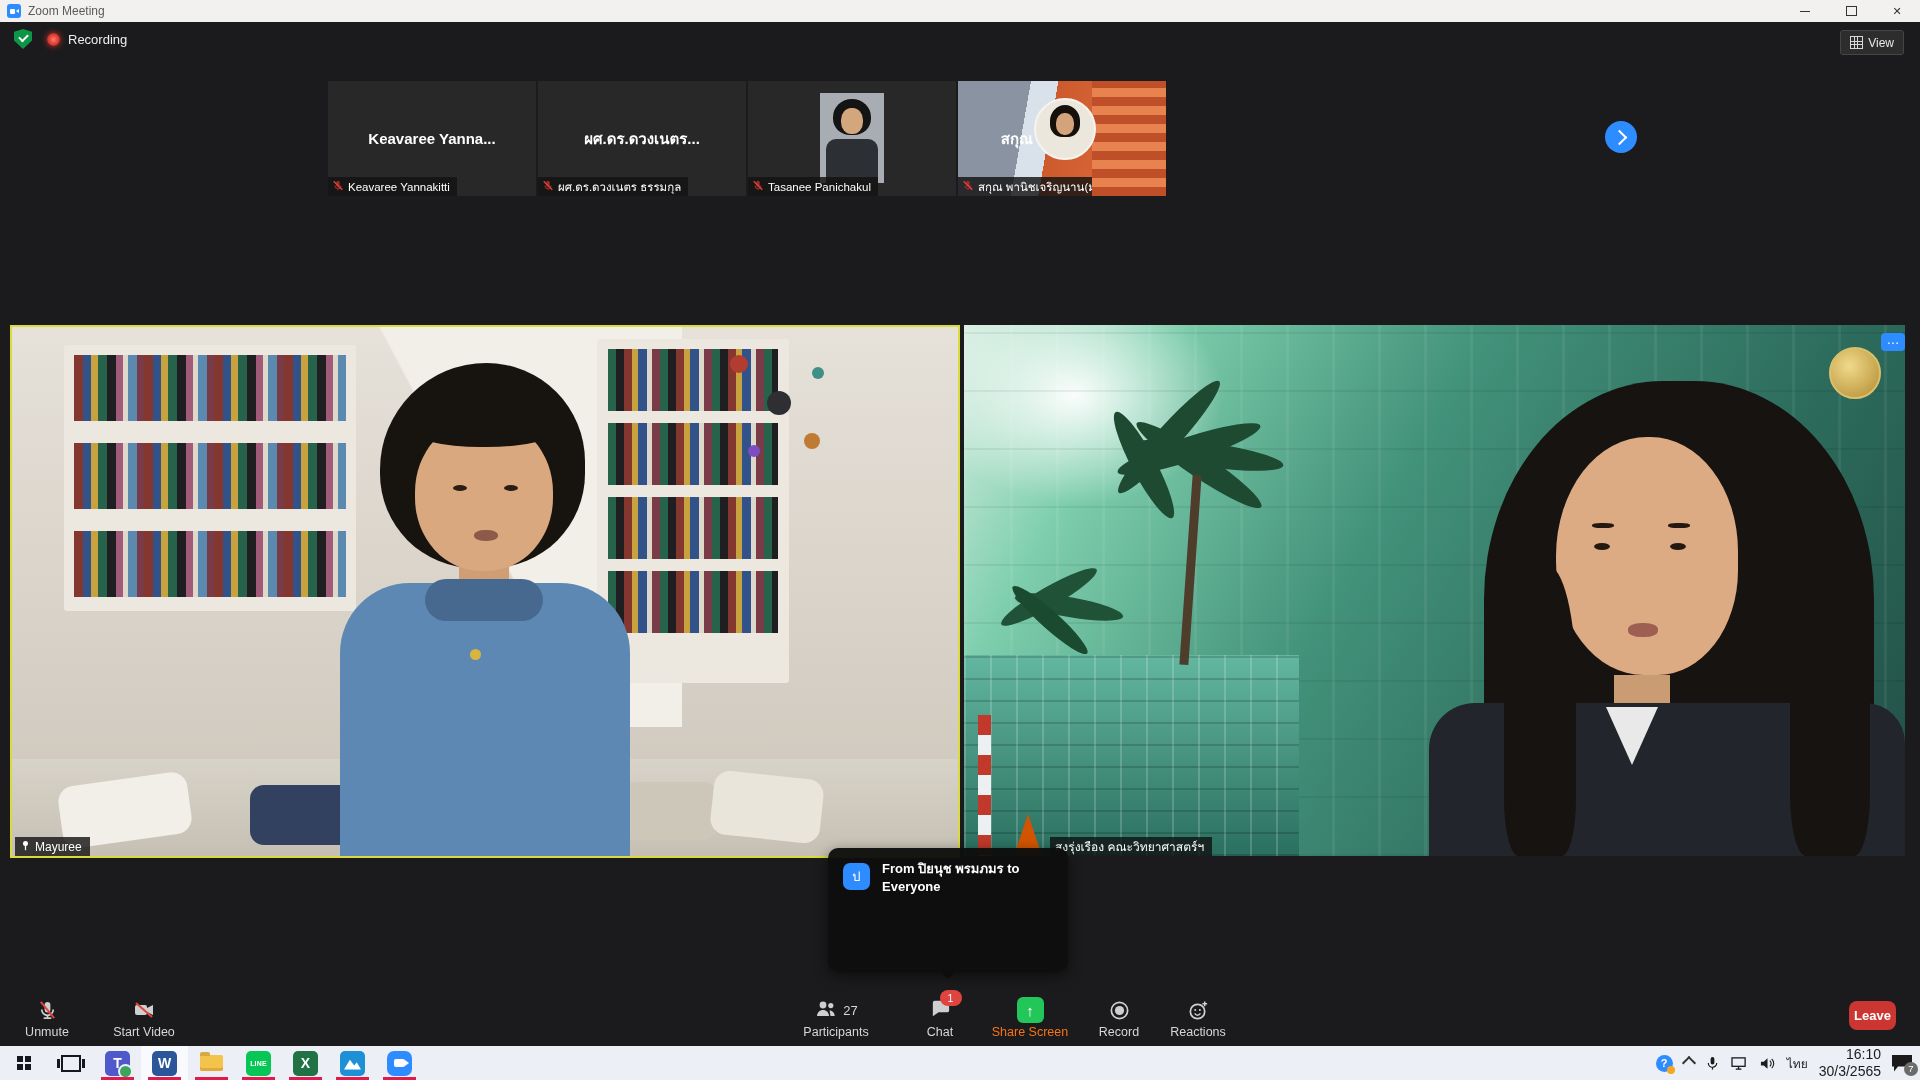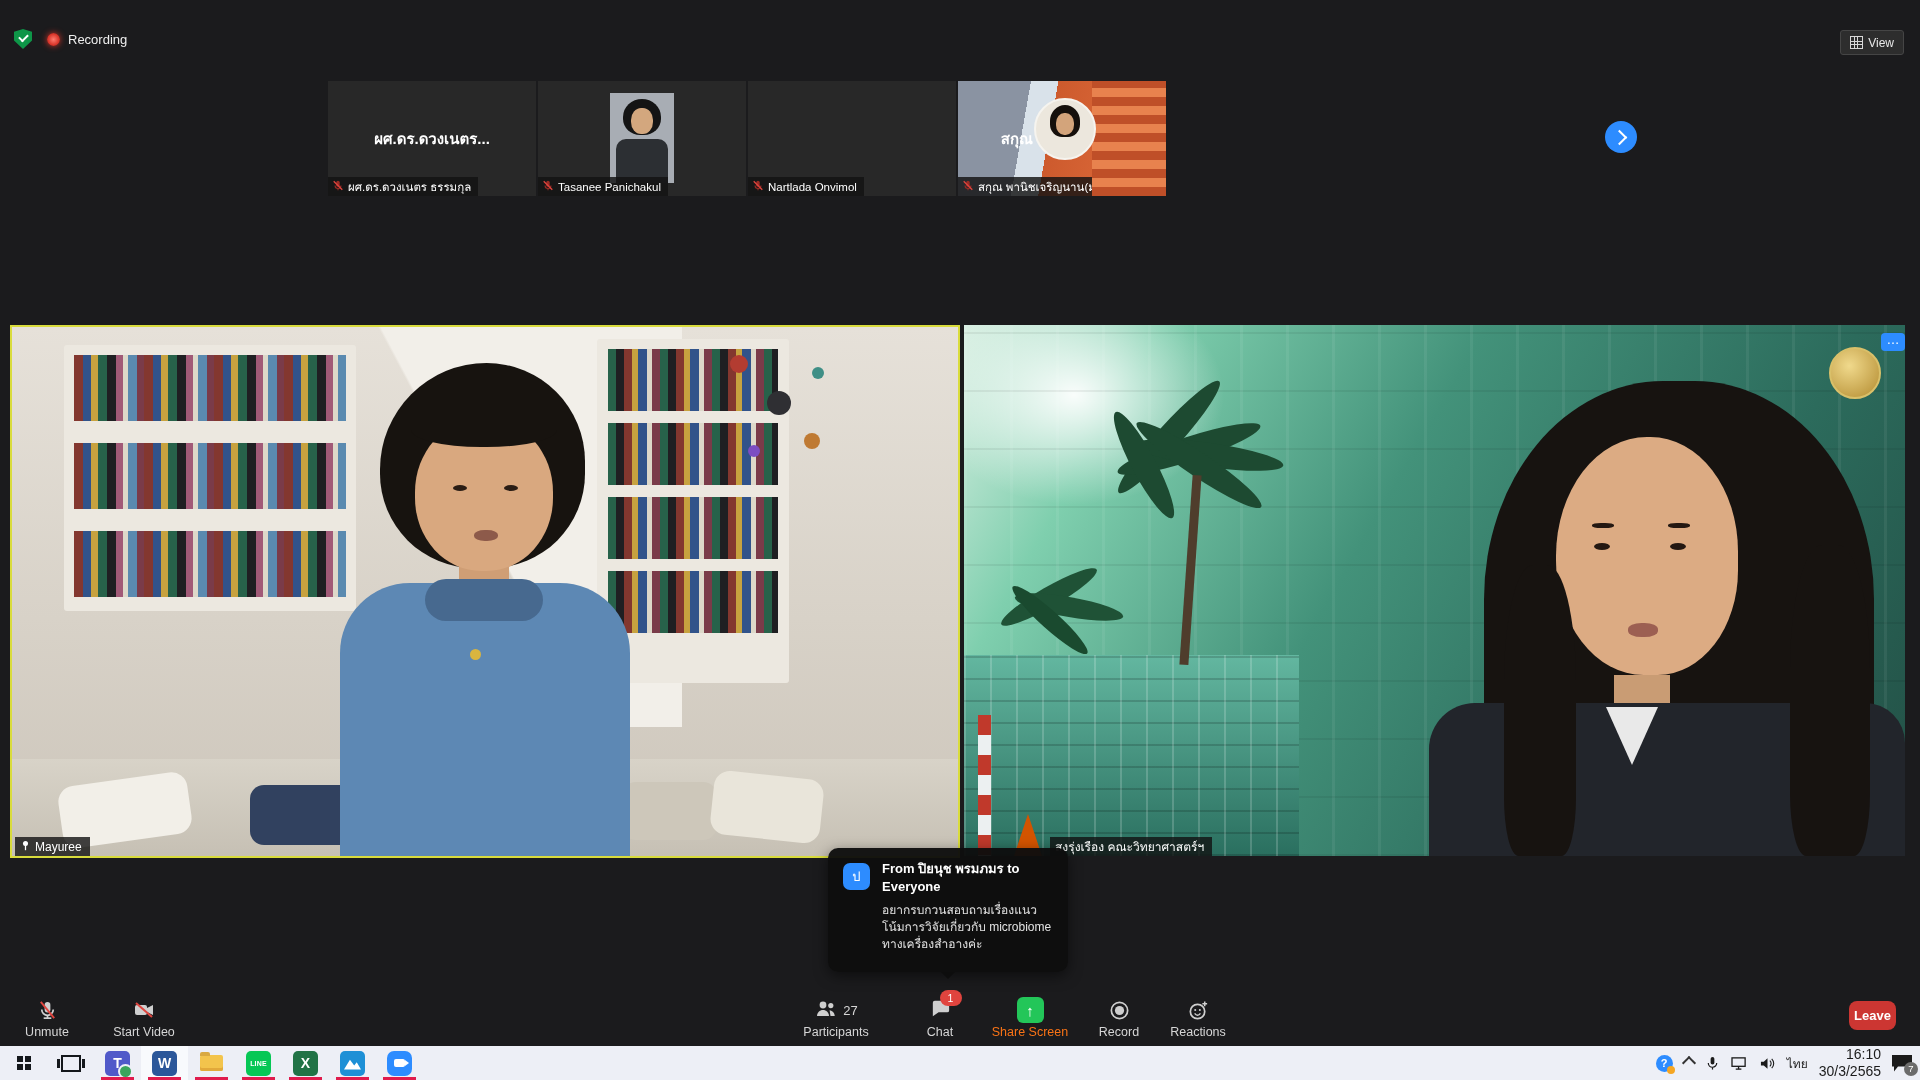--- a/index.html
+++ b/index.html
@@ -183,30 +183,64 @@
   .clock{font-size:14px;text-align:right;line-height:1.2;}
   .notif{position:relative;width:20px;height:17px;}
   .notif .nbody{position:absolute;inset:0;background:#1b1b1b;clip-path:polygon(0 0,100% 0,100% 70%,30% 70%,10% 100%,10% 70%,0 70%);}
   .notif .nbadge{position:absolute;right:-6px;bottom:-4px;width:14px;height:14px;border-radius:50%;background:#6b6b6b;color:#fff;font-size:9.5px;display:flex;align-items:center;justify-content:center;}
 </style>
 </head>
 <body>
 
 <div class="screen">
 
+  <div class="titlebar">
+    <span class="zlogo"></span>
+    <span class="title-text">Zoom Meeting</span>
+    <div class="winbtns">
+      <div class="wbtn">
+          <span class="w-min"></span>
+        </div>
+      <div class="wbtn">
+          <span class="w-max"></span>
+        </div>
+      <div class="wbtn">
+          <span class="w-close">✕</span>
+        </div>
+    </div>
+  </div>
 
   <span class="shield"></span>
   <span class="recdot"></span>
   <span class="reclabel">Recording</span>
   <div class="viewbtn">
     <span class="grid-ic"></span>
     <span>View</span>
   </div>
 
   <div class="strip">
+      <div class="thumb scene-t0 type-text">
+    <div class="thumb-scene">
+      <div class="ts-a"></div>
+          <div class="ts-b"></div>
+          <div class="ts-c"></div>
+          <div class="ts-d"></div>
+    </div>
+
+    <div class="center-name">Keavaree Yanna...</div>
+    <div class="chip">
+      <span><svg viewBox="0 0 14 14" width="12" height="12">
+              <rect x="5" y="1" width="4" height="7" rx="2" fill="#9c2b25"></rect>
+              <path d="M3.5 6.5a3.5 3.5 0 0 0 7 0" fill="none" stroke="#9c2b25" stroke-width="1.2"></path>
+              <line x1="7" y1="10" x2="7" y2="12" stroke="#9c2b25" stroke-width="1.2"></line>
+              <line x1="2" y1="1.5" x2="12" y2="11.5" stroke="#e0443e" stroke-width="1.6"></line>
+            </svg></span>
+      <span class="chip-label">Keavaree Yannakitti</span>
+    </div>
+  </div>
       <div class="thumb scene-t3 type-text">
     <div class="thumb-scene">
       <div class="ts-a"></div>
           <div class="ts-b"></div>
           <div class="ts-c"></div>
           <div class="ts-d"></div>
     </div>
 
     <div class="center-name">ผศ.ดร.ดวงเนตร...</div>
     <div class="chip">
@@ -228,38 +262,20 @@
     </div>
 
     <div class="chip">
       <span><svg viewBox="0 0 14 14" width="12" height="12">
               <rect x="5" y="1" width="4" height="7" rx="2" fill="#9c2b25"></rect>
               <path d="M3.5 6.5a3.5 3.5 0 0 0 7 0" fill="none" stroke="#9c2b25" stroke-width="1.2"></path>
               <line x1="7" y1="10" x2="7" y2="12" stroke="#9c2b25" stroke-width="1.2"></line>
               <line x1="2" y1="1.5" x2="12" y2="11.5" stroke="#e0443e" stroke-width="1.6"></line>
             </svg></span>
       <span class="chip-label">Tasanee Panichakul</span>
-    </div>
-  </div>
-      <div class="thumb scene-t4 type-video">
-    <div class="thumb-scene">
-      <div class="ts-a"></div>
-          <div class="ts-b"></div>
-          <div class="ts-c"></div>
-          <div class="ts-d"></div>
-    </div>
-
-    <div class="chip">
-      <span><svg viewBox="0 0 14 14" width="12" height="12">
-              <rect x="5" y="1" width="4" height="7" rx="2" fill="#9c2b25"></rect>
-              <path d="M3.5 6.5a3.5 3.5 0 0 0 7 0" fill="none" stroke="#9c2b25" stroke-width="1.2"></path>
-              <line x1="7" y1="10" x2="7" y2="12" stroke="#9c2b25" stroke-width="1.2"></line>
-              <line x1="2" y1="1.5" x2="12" y2="11.5" stroke="#e0443e" stroke-width="1.6"></line>
-            </svg></span>
-      <span class="chip-label">Nartlada Onvimol</span>
     </div>
   </div>
       <div class="thumb scene-t5 type-text">
     <div class="thumb-scene">
       <div class="ts-a"></div>
           <div class="ts-b"></div>
           <div class="ts-c"></div>
           <div class="ts-d"></div>
     </div>
 
@@ -356,21 +372,20 @@
     </div>
     <div class="more-btn abs"><span>…</span></div>
     <div class="vchip chip-right">
       <span>สงรุ่งเรือง คณะวิทยาศาสตร์ฯ</span>
     </div>
   </div>
 
   <div class="chat-popup">
     <div class="cp-avatar">ป</div>
     <div class="cp-header">From ปิยนุช พรมภมร to Everyone</div>
-    <div class="cp-body">อยากรบกวนสอบถามเรื่องแนวโน้มการวิจัยเกี่ยวกับ microbiome ทางเครื่องสำอางค่ะ</div>
   </div>
 
   <div class="toolbar">
     <div class="tbtn" style="left:14px;width:66px;">
       <span class="ic">
           <svg viewBox="0 0 24 24" width="23" height="23">
             <rect x="9" y="3" width="6" height="11" rx="3" fill="#cfcfcf"></rect>
             <path d="M6 11a6 6 0 0 0 12 0" fill="none" stroke="#cfcfcf" stroke-width="1.8"></path>
             <line x1="12" y1="17" x2="12" y2="20" stroke="#cfcfcf" stroke-width="1.8"></line>
             <line x1="8" y1="20" x2="16" y2="20" stroke="#cfcfcf" stroke-width="1.8"></line>

